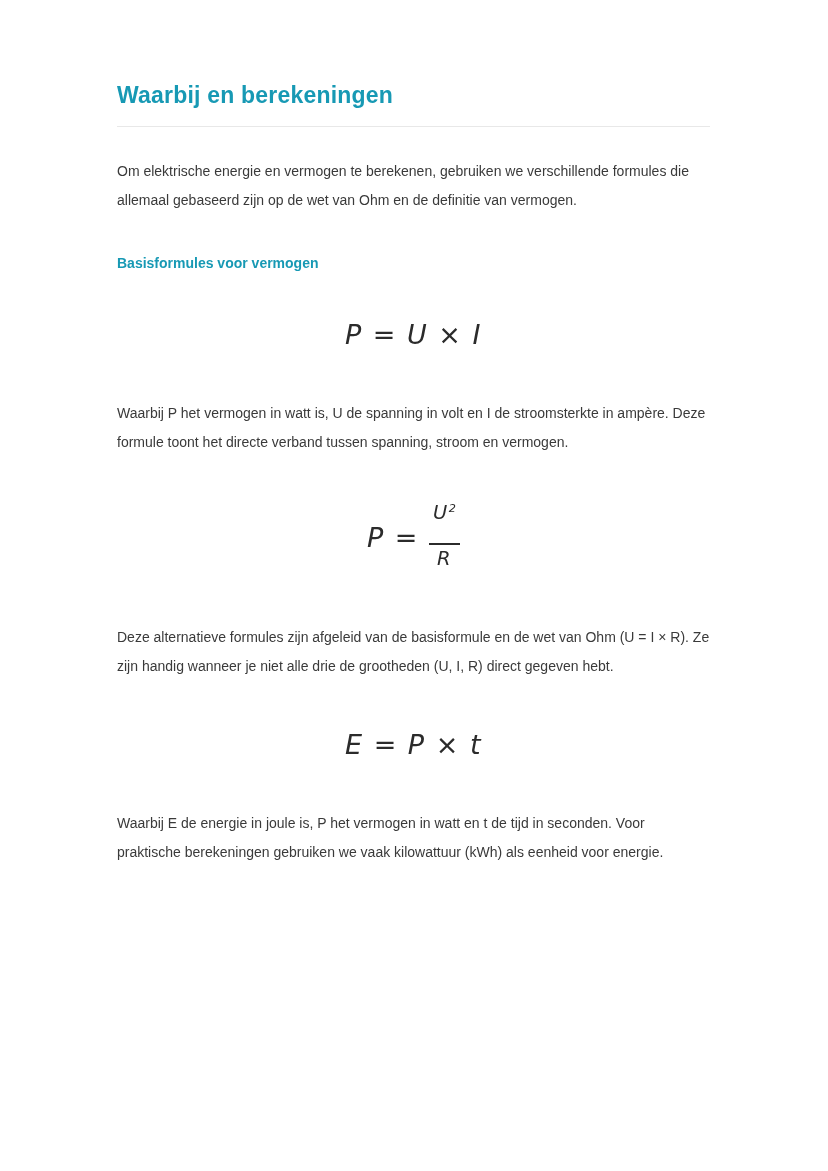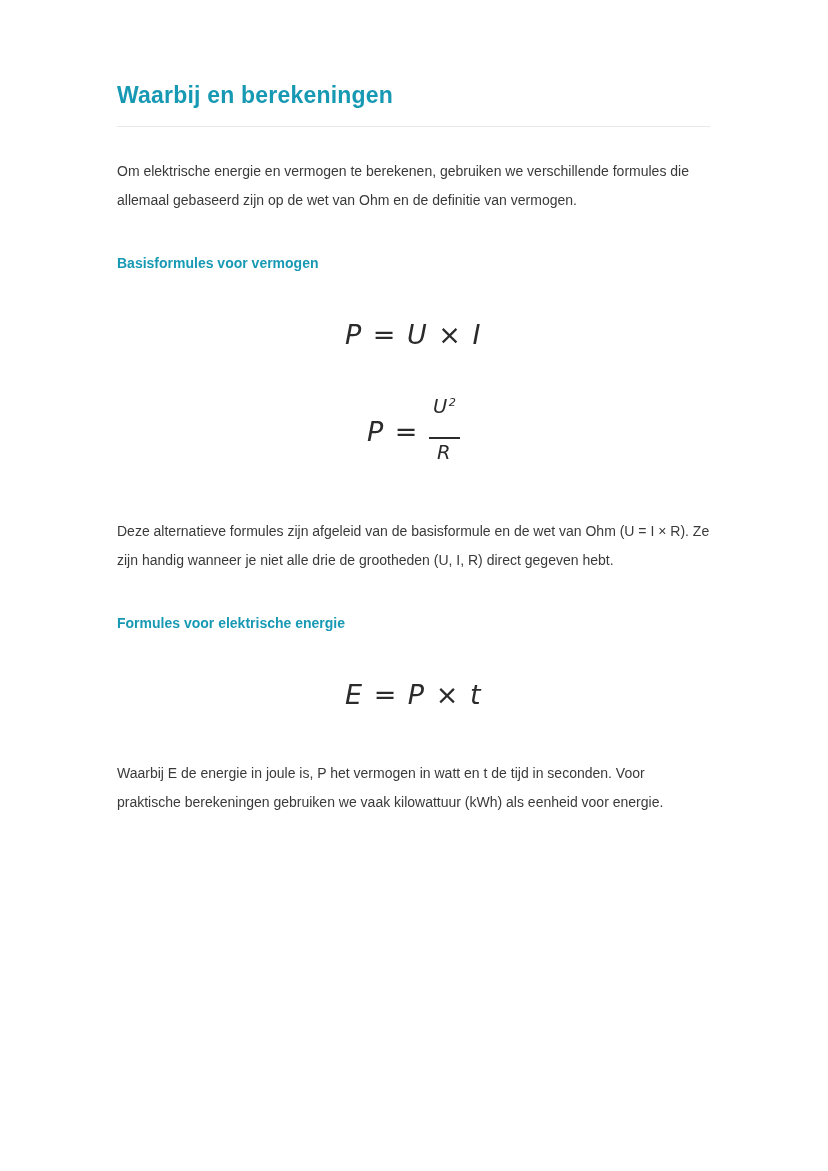--- a/index.html
+++ b/index.html
@@ -78,32 +78,32 @@
   <h1 class="title">Waarbij en berekeningen</h1>
 
   <p class="para">Om elektrische energie en vermogen te berekenen, gebruiken we verschillende formules die allemaal gebaseerd zijn op de wet van Ohm en de definitie van vermogen.</p>
 
   <h2 class="subheading">Basisformules voor vermogen</h2>
 
   <div class="formula">
     <span class="math">P = U × I</span>
   </div>
 
+  <p class="para">Waarbij P het vermogen in watt is, U de spanning in volt en I de stroomsterkte in ampère. Deze formule toont het directe verband tussen spanning, stroom en vermogen.</p>
 
 
   <div class="formula">
     <span class="math"><span>P = </span><span class="frac">
           <span class="num"><span>U</span><sup>2</sup></span>
           <span class="den">R</span>
         </span></span>
   </div>
 
   <p class="para">Deze alternatieve formules zijn afgeleid van de basisformule en de wet van Ohm (U = I × R). Ze zijn handig wanneer je niet alle drie de grootheden (U, I, R) direct gegeven hebt.</p>
 
-  <h2 class="subheading">Formules voor elektrische energie</h2>
 
   <div class="formula">
     <span class="math">E = P × t</span>
   </div>
 
   <p class="para">Waarbij E de energie in joule is, P het vermogen in watt en t de tijd in seconden. Voor praktische berekeningen gebruiken we vaak kilowattuur (kWh) als eenheid voor energie.</p>
 
 </div>
 
 </body></html>

